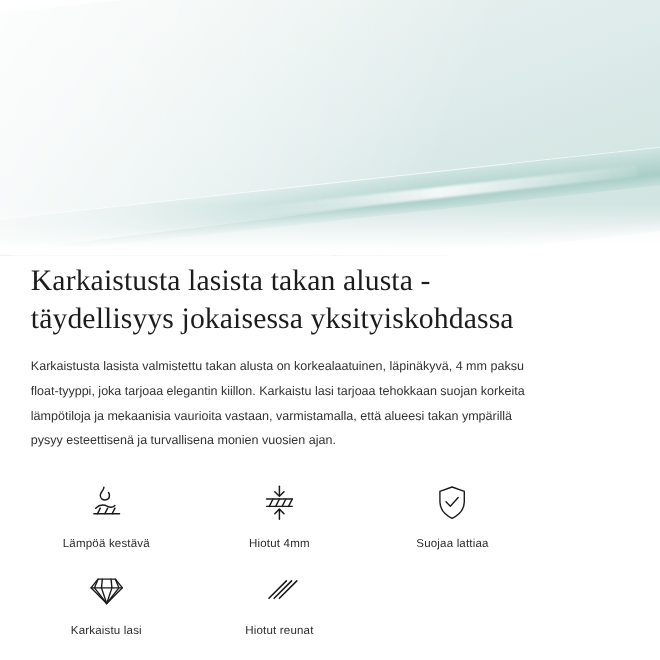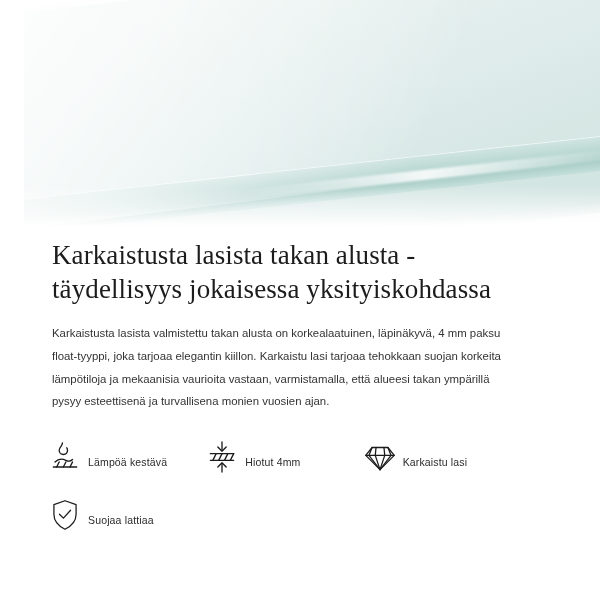--- a/index.html
+++ b/index.html
@@ -12,21 +12,20 @@
     background: #ffffff;
     font-family: "Liberation Sans", sans-serif;
     color: #222222;
     overflow: hidden;
   }
   .page {
     position: relative;
     width: 508px;
     height: 600px;
     background: #ffffff;
-    margin-left: 24px;
   }
 
   
   .hero {
     position: relative;
     width: 600px;
     height: 232px;
     overflow: hidden;
     background: #ffffff;
   }
@@ -125,21 +124,21 @@
   
   .features {
     margin-top: 22px;
     padding: 0 18px;
     display: grid;
     grid-template-columns: repeat(3, 1fr);
     row-gap: 14px;
   }
   .feature {
     display: flex;
-    flex-direction: row;
+    flex-direction: column;
     align-items: center;
     justify-content: flex-start;
   }
   .feature-icon {
     width: 46px;
     height: 44px;
     display: flex;
     align-items: center;
     justify-content: center;
     color: #1b1b1b;
@@ -205,37 +204,47 @@
           <path d="M24 42V32"></path>
             <path d="M19 36l5-5 5 5"></path>
         </svg>
       </div>
       <div class="feature-label">Hiotut 4mm</div>
     </div>
 
     <div class="feature">
       <div class="feature-icon">
         <svg width="38" height="38" viewBox="0 0 48 48" fill="none" stroke="#1b1b1b" stroke-width="1.6" stroke-linecap="round" stroke-linejoin="round">
+          <path d="M24 6l14 5v12c0 9-6 15-14 19-8-4-14-10-14-19V11z"></path>
+          <path d="M17 23l5 5 9-10"></path>
+        </svg>
+      </div>
+      <div class="feature-label">Suojaa lattiaa</div>
+    </div>
+
+    <div class="feature">
+      <div class="feature-icon">
+        <svg width="38" height="38" viewBox="0 0 48 48" fill="none" stroke="#1b1b1b" stroke-width="1.6" stroke-linecap="round" stroke-linejoin="round">
           <path d="M14 12h20l8 10-18 18L6 22z"></path>
           <path d="M6 22h36"></path>
           <path d="M14 12l-4 10 14 18"></path>
           <path d="M34 12l4 10-14 18"></path>
           <path d="M19 12l-1 10 6 18"></path>
           <path d="M29 12l1 10-6 18"></path>
         </svg>
       </div>
       <div class="feature-label">Karkaistu lasi</div>
     </div>
 
     <div class="feature">
       <div class="feature-icon">
-        <svg width="38" height="38" viewBox="0 0 48 48" fill="none" stroke="#1b1b1b" stroke-width="1.6" stroke-linecap="round" stroke-linejoin="round">
-          <path d="M24 6l14 5v12c0 9-6 15-14 19-8-4-14-10-14-19V11z"></path>
-          <path d="M17 23l5 5 9-10"></path>
-        </svg>
-      </div>
-      <div class="feature-label">Suojaa lattiaa</div>
-    </div>
-
+        <svg width="38" height="38" viewBox="0 0 48 48" fill="none" stroke="#1b1b1b" stroke-width="1.8" stroke-linecap="round" stroke-linejoin="round">
+          <path d="M12 34L32 14"></path>
+          <path d="M18 34L38 14"></path>
+          <path d="M24 34L44 14"></path>
+        </svg>
+      </div>
+      <div class="feature-label">Hiotut reunat</div>
+    </div>
 
 
   </div>
 </div>
 
 </body></html>

